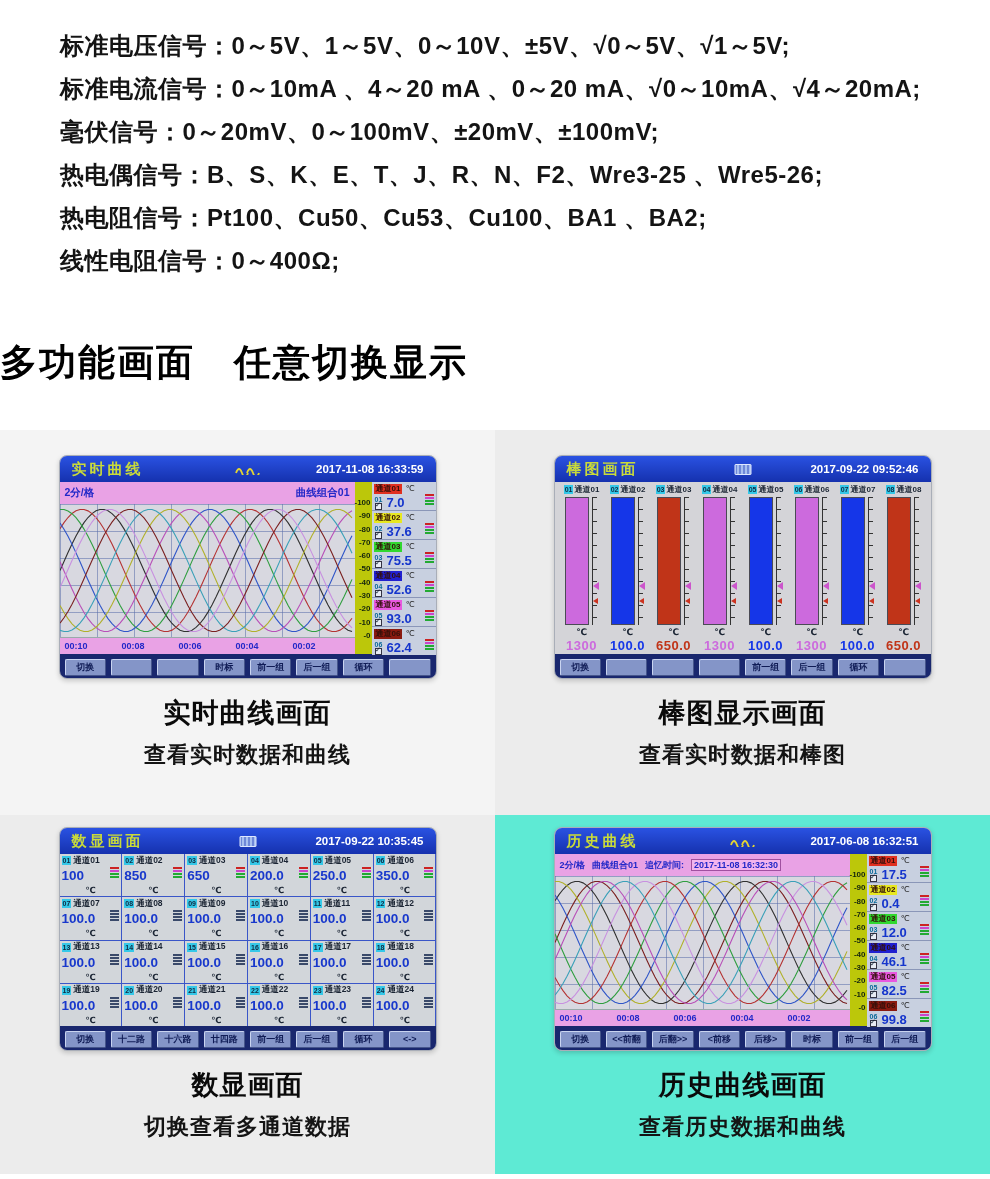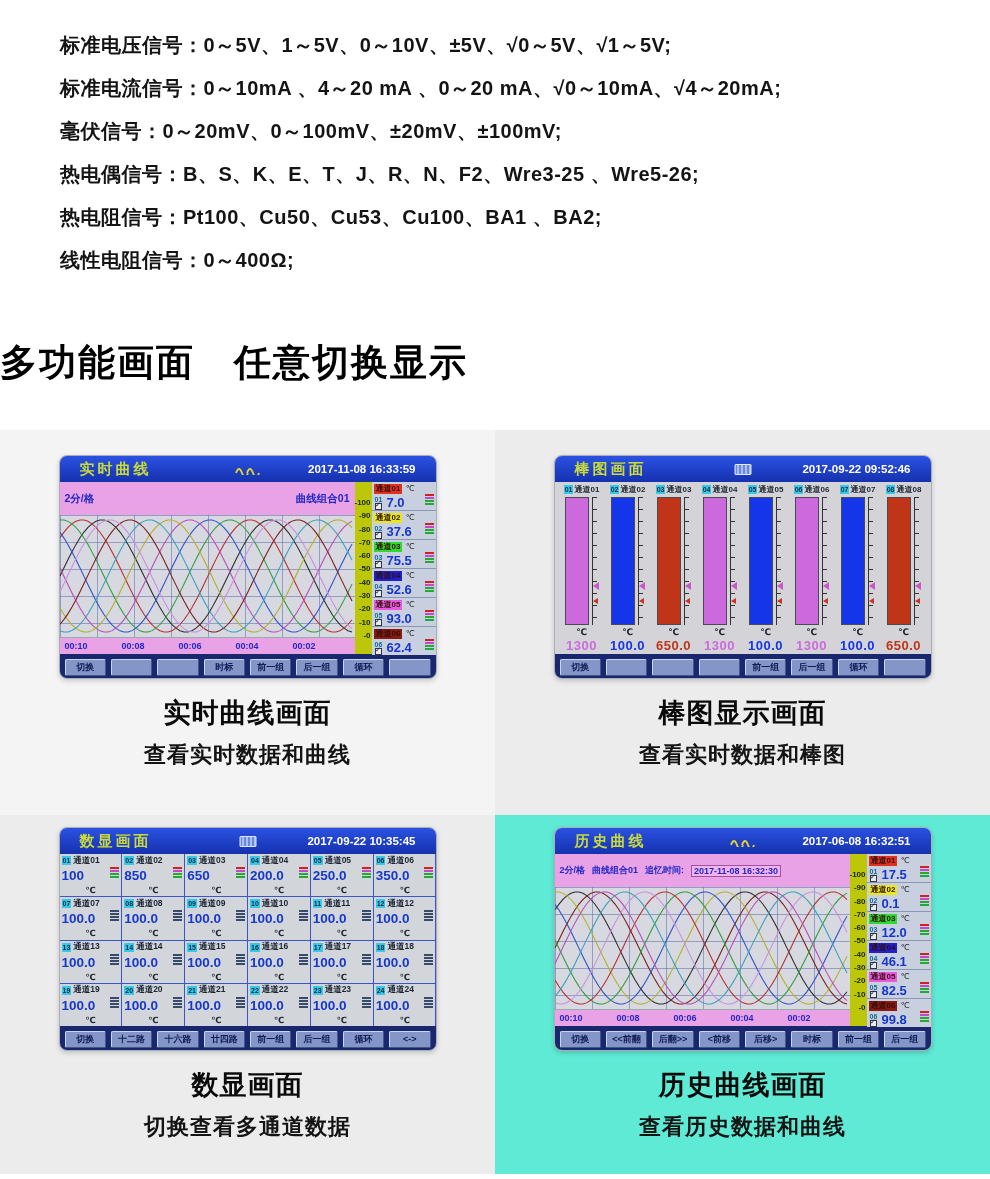--- a/index.html
+++ b/index.html
@@ -2,56 +2,56 @@
 <html><head>
 <meta charset="utf-8">
 <style>
   * { margin:0; padding:0; box-sizing:border-box; }
   html,body { background:#ffffff; }
   .page { width:990px; height:1179px; margin:0 auto; background:#ffffff; position:relative;
           font-family:"Liberation Sans","DejaVu Sans",sans-serif; overflow:hidden; }
 
   
   .specs { padding:24px 20px 0 60px; }
-  .spec-line { font-size:20px; font-weight:600; color:#141414; height:43px; line-height:43px; letter-spacing:.5px; }
+  .spec-line { font-size:24px; font-weight:600; color:#141414; height:43px; line-height:43px; letter-spacing:.5px; }
 
   
   .section-title { margin-top:56px; text-align:left; font-size:37px; font-weight:800; color:#000; letter-spacing:2px; }
 
   
   .showcase { margin-top:42px; display:grid; grid-template-columns:495px 495px; grid-template-rows:385px 359px; }
   .quad { overflow:hidden; }
   .q-tl { background:#f4f4f4; padding-top:25px; }
   .q-tr { background:#ececec; padding-top:25px; }
   .q-bl { background:#ececec; padding-top:12px; }
   .q-br { background:#5eead4; padding-top:12px; }
 
   .cap-title { text-align:center; font-size:27px; font-weight:800; color:#0a0a0a; margin-top:16px; letter-spacing:1px; }
   .cap-sub   { text-align:center; font-size:22px; font-weight:600; color:#141414; margin-top:9px; letter-spacing:1px; }
 
   
   .device { width:378px; height:224px; margin:0 auto; border:1px solid #a9aeb8; border-radius:8px;
             overflow:hidden; background:#d4d4d8; box-shadow:0 2px 5px rgba(0,0,0,.18); }
   .dev-header { height:26px; background:linear-gradient(#2a52e2,#1531ae); display:flex; align-items:center;
-                padding:0 20px; position:relative; }
+                padding:0 12px; position:relative; }
   .dev-title { color:#c9da3a; font-weight:700; font-size:15px; letter-spacing:3px; white-space:nowrap; }
   .dev-logo  { position:absolute; left:50%; transform:translateX(-50%); display:flex; align-items:center; }
   .grid-icon { display:inline-block; width:17px; height:11px; background:#a8c0f0; border:1px solid #dfe8ff; border-radius:1px;
                background-image:linear-gradient(90deg,#3350c0 1px,transparent 1px); background-size:4px 100%; }
   .dev-time  { margin-left:auto; color:#fff; font-weight:700; font-size:11.5px; white-space:nowrap; }
   .dev-body { height:172px; display:flex; background:#d4d4d8; }
   .dev-buttons { height:26px; background:#19276e; display:flex; align-items:center; padding:0 5px; gap:5px; }
   .dbtn { flex:1; height:17px; background:#8495c8; border:1px solid; border-color:#c9d4f0 #46568c #46568c #c9d4f0;
           border-radius:2px; color:#101c56; font-weight:700; font-size:9px; font-family:inherit; line-height:1;
           padding:0; white-space:nowrap; overflow:hidden; }
 
   
   .curve-left { flex:1; min-width:0; display:flex; flex-direction:column; }
   .strip { background:#e9a2e5; color:#2228c8; font-weight:700; display:flex; align-items:center; padding:0 5px; }
-  .strip.top { height:33px; font-size:10.5px; justify-content:space-between; }
+  .strip.top { height:22px; font-size:10.5px; justify-content:space-between; }
   .strip.top.hist { font-size:9px; justify-content:flex-start; gap:7px; }
   .recall-box { border:1px solid #a050a0; padding:0 2px; background:#f2b4ee; }
   .chart { flex:1; position:relative; background:#d8d8e0;
            background-image:linear-gradient(rgba(90,110,170,.55) 1px,transparent 1px),
                             linear-gradient(90deg,rgba(90,110,170,.55) 1px,transparent 1px);
            background-size:37px 27px; border-bottom:1px solid #9aa; }
   .chart svg { position:absolute; inset:0; width:100%; height:100%; }
   .strip.bottom { height:16px; }
   .xlab { width:57px; flex:none; font-size:9px; color:#2228c8; font-weight:700; }
 
@@ -833,21 +833,21 @@
               <div class="chan">
                 <div class="chan-r1">
                   <span class="chip" style="background: rgb(232, 232, 32);">通道02</span>
                   <span class="cunit">℃</span>
                 </div>
                 <div class="chan-r2">
                   <span class="idbox">
                     <span class="cid">02</span>
                     <span class="cbx"></span>
                   </span>
-                  <span class="cval">0.1</span>
+                  <span class="cval">0.4</span>
                   <span class="stripes multi"></span>
                 </div>
               </div>
 
               <div class="chan">
                 <div class="chan-r1">
                   <span class="chip" style="background: rgb(48, 216, 48);">通道03</span>
                   <span class="cunit">℃</span>
                 </div>
                 <div class="chan-r2">

